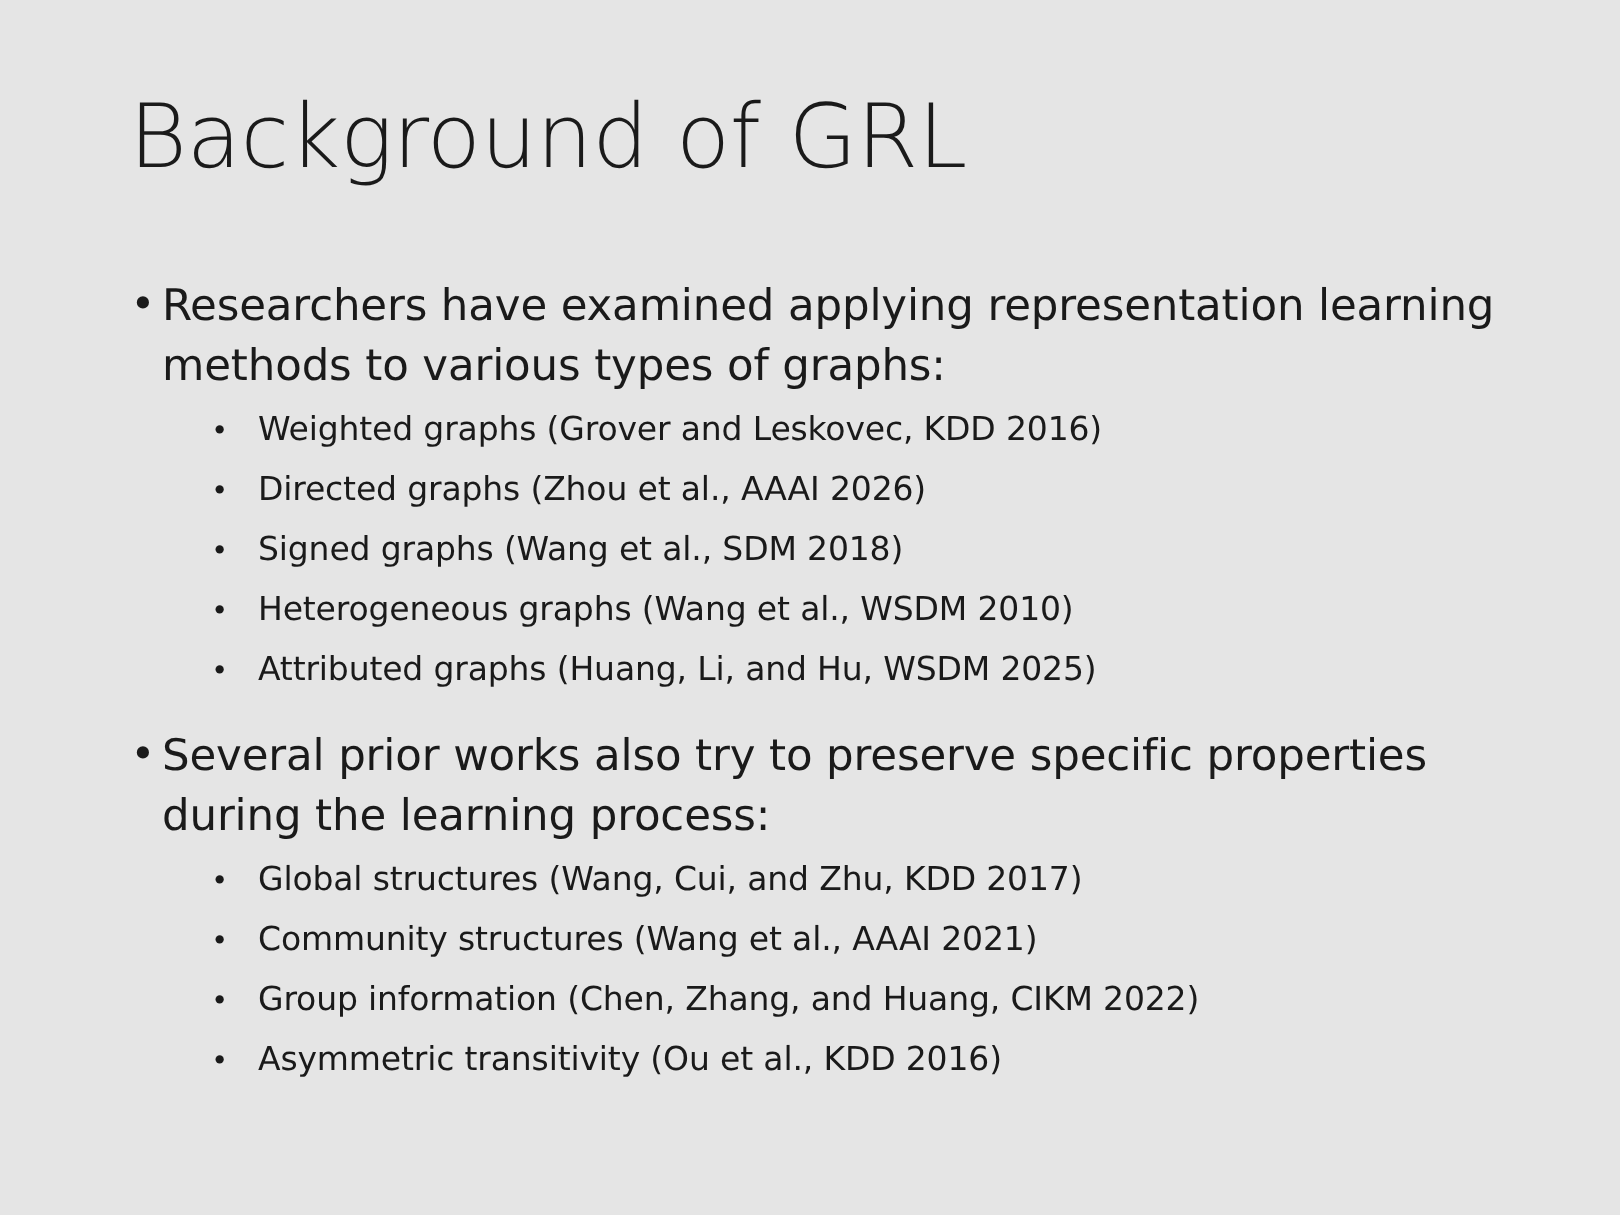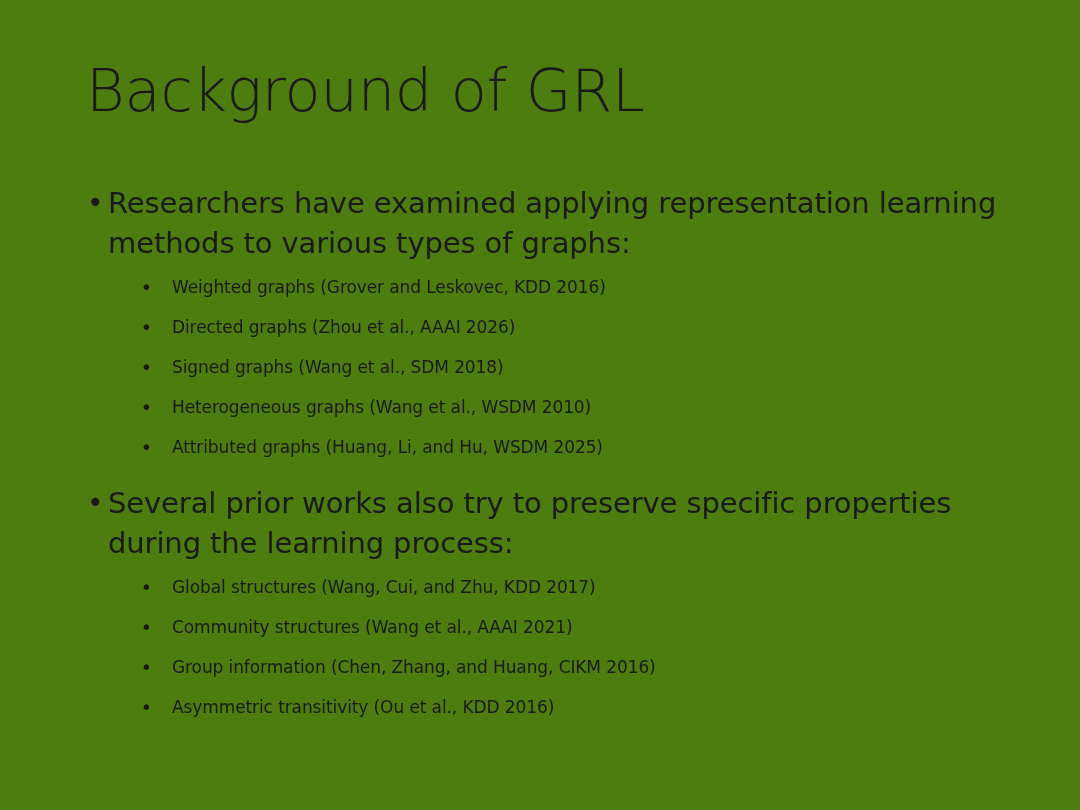--- a/index.html
+++ b/index.html
@@ -8,21 +8,21 @@
     padding: 0;
     background: #ffffff;
   }
   body {
     font-family: "DejaVu Sans", sans-serif;
   }
   .slide {
     position: relative;
     width: 1080px;
     height: 810px;
-    background: #4d7c0f;
+    background: #e5e5e5;
     overflow: hidden;
     box-sizing: border-box;
   }
   .slide-title {
     position: absolute;
     left: 86px;
     top: 58px;
     font-family: "DejaVu Sans", sans-serif;
     font-size: 59px;
     font-weight: 300;
@@ -76,21 +76,21 @@
     width: 92px;
     font-size: 19px;
     line-height: 40px;
     color: #1a1a1a;
     text-align: right;
     padding-right: 20px;
     box-sizing: border-box;
   }
   .l2-text {
     flex: 1 1 auto;
-    font-size: 17px;
+    font-size: 22px;
     font-weight: 400;
     line-height: 40px;
     color: #1a1a1a;
     letter-spacing: -0.1px;
   }
   .group-gap {
     height: 10px;
   }
 </style>
 </head>
@@ -142,21 +142,21 @@
         <div class="l2-item">
           <span class="l2-bullet">•</span>
           <span class="l2-text">Global structures (Wang, Cui, and Zhu, KDD 2017)</span>
         </div>
         <div class="l2-item">
           <span class="l2-bullet">•</span>
           <span class="l2-text">Community structures (Wang et al., AAAI 2021)</span>
         </div>
         <div class="l2-item">
           <span class="l2-bullet">•</span>
-          <span class="l2-text">Group information (Chen, Zhang, and Huang, CIKM 2016)</span>
+          <span class="l2-text">Group information (Chen, Zhang, and Huang, CIKM 2022)</span>
         </div>
         <div class="l2-item">
           <span class="l2-bullet">•</span>
           <span class="l2-text">Asymmetric transitivity (Ou et al., KDD 2016)</span>
         </div>
       </div>
     </div>
 
   </div>
 </div>

